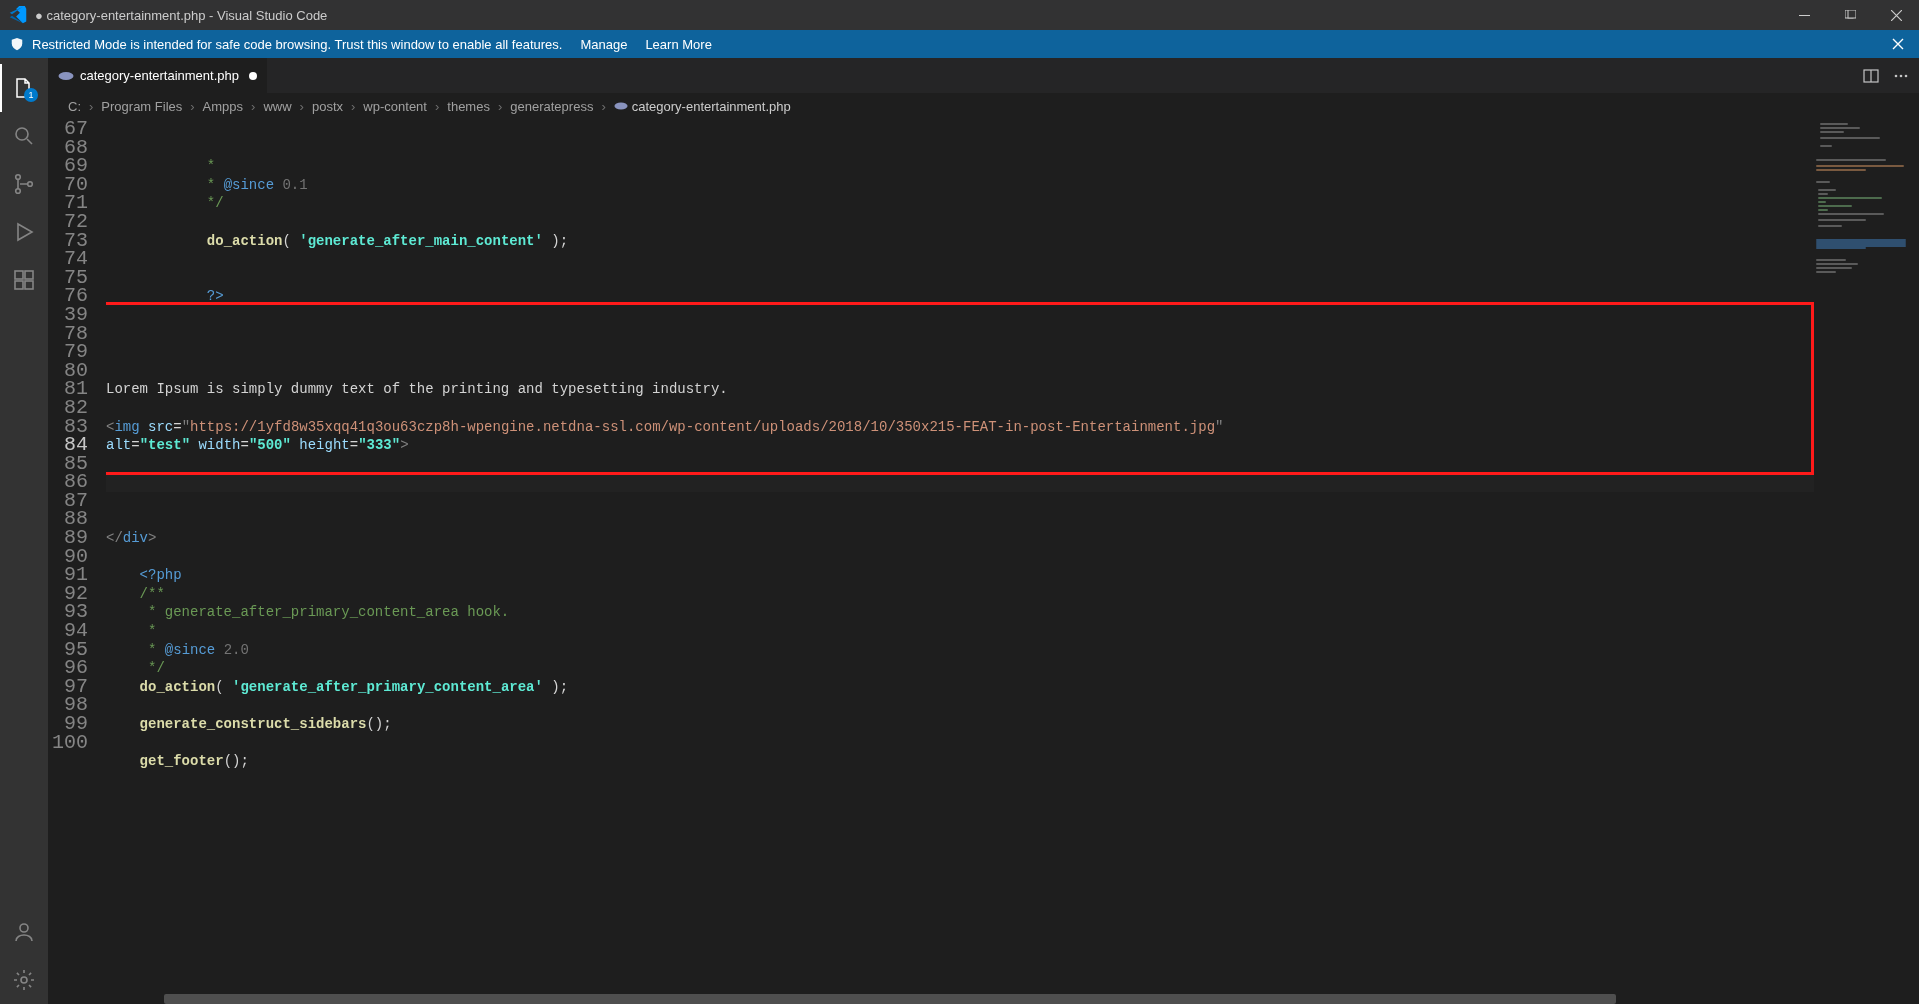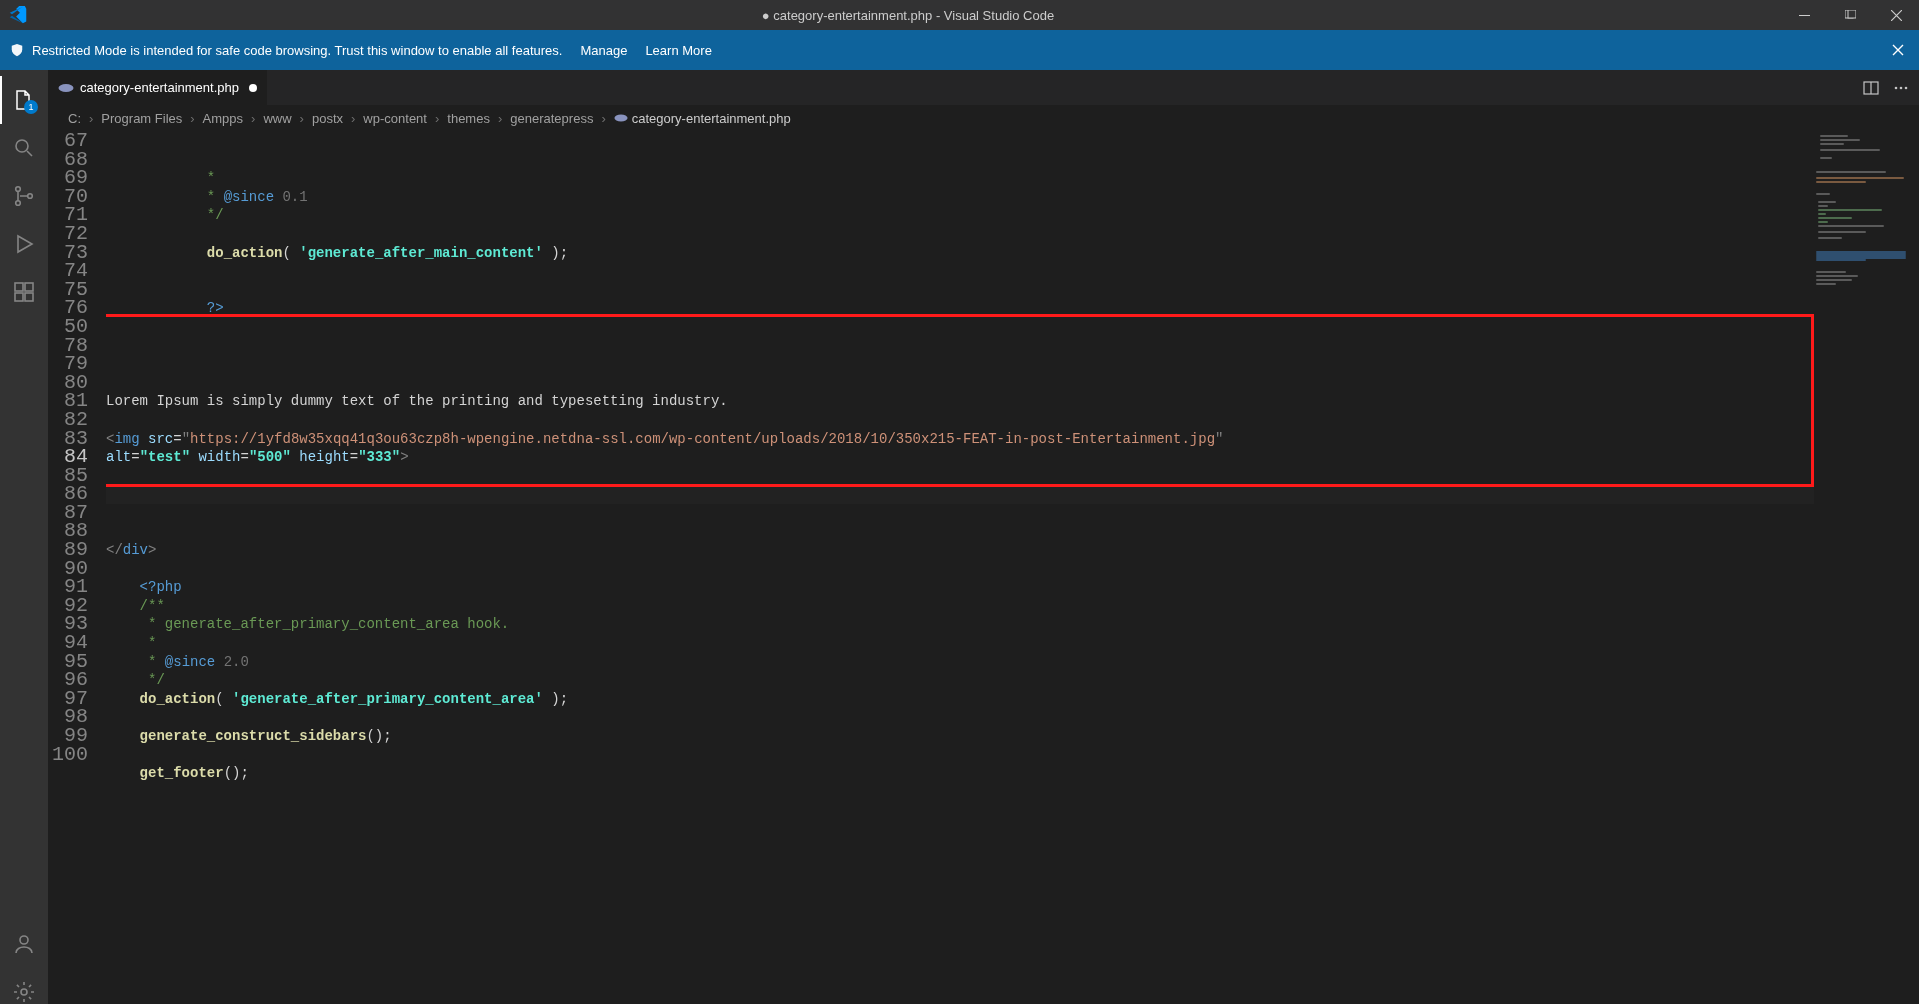--- a/index.html
+++ b/index.html
@@ -15,26 +15,26 @@
 .titlebar {
   height: 30px;
   background: #323233;
   display: flex;
   align-items: center;
   -webkit-app-region: drag;
 }
 .titlebar .logo { width: 35px; display:flex; justify-content:center; align-items:center; }
 .titlebar .menu { display:flex; }
 .titlebar .menu-item { padding: 0 8px; line-height:30px; color:#cccccc; cursor:default; }
-.titlebar .title { flex:1; text-align:center; color:#cccccc; }
+.titlebar .title { flex:1; text-align:left; color:#cccccc; }
 .titlebar .winctrl { display:flex; }
 .titlebar .winbtn { width:46px; height:30px; display:flex; align-items:center; justify-content:center; }
 
 .restricted-bar {
-  height: 40px;
+  height: 28px;
   background: #0e639c;
   color: #fff;
   display:flex; align-items:center;
   padding: 0 10px;
 }
 .restricted-bar .shield { margin-right:8px; display:flex; }
 .restricted-bar .msg { flex:0 0 auto; }
 .restricted-bar .link { margin-left: 18px; cursor:pointer; }
 .restricted-bar .spacer { flex:1; }
 .restricted-bar .close { cursor:pointer; padding:0 4px; }
@@ -318,21 +318,21 @@
           <div class="ln">67</div>
           <div class="ln">68</div>
           <div class="ln">69</div>
           <div class="ln">70</div>
           <div class="ln">71</div>
           <div class="ln">72</div>
           <div class="ln">73</div>
           <div class="ln">74</div>
           <div class="ln">75</div>
           <div class="ln">76</div>
-          <div class="ln">50</div>
+          <div class="ln">39</div>
           <div class="ln">78</div>
           <div class="ln">79</div>
           <div class="ln">80</div>
           <div class="ln">81</div>
           <div class="ln">82</div>
           <div class="ln">83</div>
           <div class="ln current">84</div>
           <div class="ln">85</div>
           <div class="ln">86</div>
           <div class="ln">87</div>

